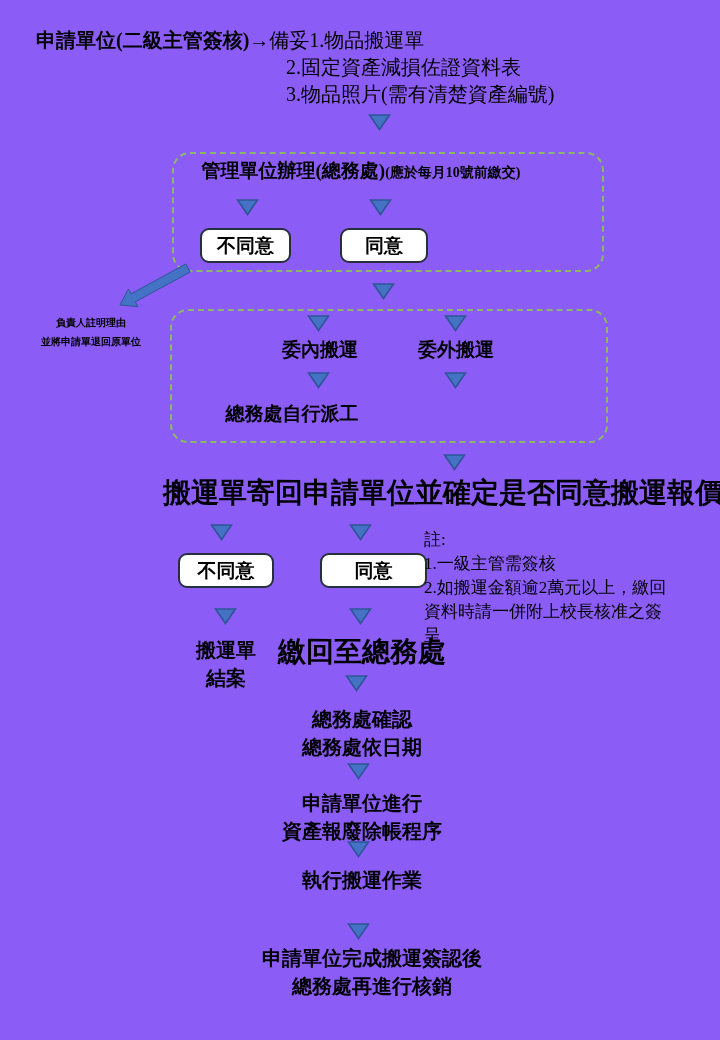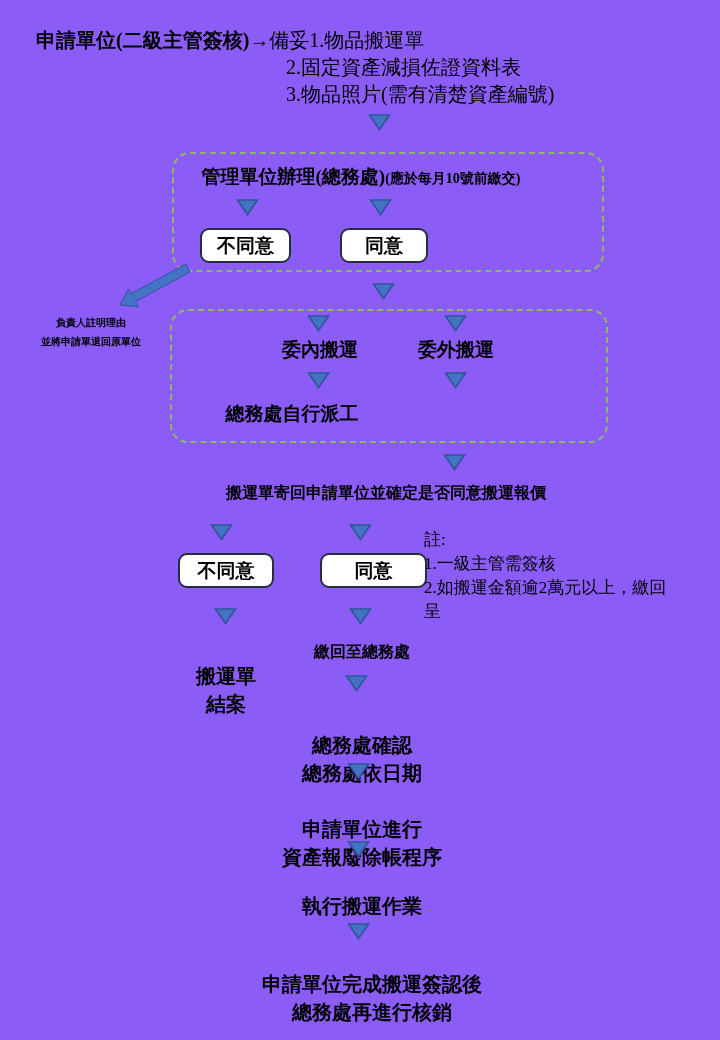--- a/index.html
+++ b/index.html
@@ -1,61 +1,61 @@
 <!DOCTYPE html>
 <html><head>
 <meta charset="utf-8">
 <style>
   html,body { margin:0; padding:0; background:#ffffff; }
   body { font-family: "Liberation Serif", "DejaVu Serif", serif; color:#000; }
   .canvas { position:relative; width:720px; height:1040px; background:#8b5cf6; overflow:hidden; }
 
   .txt { position:absolute; text-align:center; font-weight:bold; white-space:nowrap; }
-  .f20 { font-size:16px; line-height:28px; }
+  .f20 { font-size:28px; line-height:28px; }
   .f19 { font-size:19px; }
   .f15 { font-size:10px; line-height:19px; }
 
   .tri { position:absolute; width:23px; height:17px; line-height:0; }
 
   .dashed-box { position:absolute; border:2.5px dashed #8CB966; border-radius:18px; background:transparent; }
 
   .decision { position:absolute; box-sizing:border-box; border:2px solid #26303C; border-radius:9px;
               background:#fff; text-align:center; font-weight:bold; font-size:19px; }
 
   .note { position:absolute; font-size:17px; line-height:24px; font-weight:normal; text-align:left; }
   .note div { white-space:nowrap; }
 
   .stage-title { position:absolute; text-align:center; font-weight:bold; white-space:nowrap; }
   .stage-title .main { font-size:19px; }
   .stage-title .sub { font-size:14px; }
 
   .header-line { position:absolute; font-size:20px; line-height:27px; white-space:nowrap; }
   .header-line .bold { font-weight:bold; }
 
-  .multiline { position:absolute; text-align:center; font-weight:bold; font-size:20px; line-height:28px;margin-top:26px; }
+  .multiline { position:absolute; text-align:center; font-weight:bold; font-size:20px; line-height:28px; }
 </style>
 </head>
 <body>
 
 <div class="canvas">
 
   <div class="header-line" style="left:36px; top:27px;">
     <span class="bold">申請單位(二級主管簽核)</span><span>→備妥1.物品搬運單</span>
   </div>
   <div class="header-line" style="left:286px; top:54px;">2.固定資產減損佐證資料表</div>
   <div class="header-line" style="left:286px; top:81px;">3.物品照片(需有清楚資產編號)</div>
 
   <span class="tri" style="left:368px; top:114px;">
     <svg width="23" height="17" viewBox="0 0 23 17">
         <polygon points="1.5,1 21.5,1 11.5,15.5" fill="#4472C4" stroke="#2F5597" stroke-width="1.6"></polygon>
       </svg>
   </span>
 
   <div class="dashed-box" style="left:172px; top:152px; width:428px; height:116px;"></div>
-  <div class="stage-title" style="left:146px; top:164px; width:430px;">
+  <div class="stage-title" style="left:146px; top:158px; width:430px;">
     <span class="main">管理單位辦理(總務處)</span><span class="sub">(應於每月10號前繳交)</span>
   </div>
 
   <span class="tri" style="left:236px; top:199px;">
     <svg width="23" height="17" viewBox="0 0 23 17">
         <polygon points="1.5,1 21.5,1 11.5,15.5" fill="#4472C4" stroke="#2F5597" stroke-width="1.6"></polygon>
       </svg>
   </span>
   <span class="tri" style="left:369px; top:199px;">
     <svg width="23" height="17" viewBox="0 0 23 17">
@@ -131,20 +131,21 @@
       </svg>
   </span>
 
   <div class="decision" style="left:178px; top:553px; width:96px; height:35px; line-height:32px;">不同意</div>
   <div class="decision" style="left:320px; top:553px; width:107px; height:35px; line-height:32px;">同意</div>
 
   <div class="note" style="left:424px; top:528px; width:285px;">
     <div>註:</div>
     <div>1.一級主管需簽核</div>
     <div>2.如搬運金額逾2萬元以上，繳回</div>
+    <div>資料時請一併附上校長核准之簽</div>
     <div>呈</div>
   </div>
 
   <span class="tri" style="left:214px; top:608px;">
     <svg width="23" height="17" viewBox="0 0 23 17">
         <polygon points="1.5,1 21.5,1 11.5,15.5" fill="#4472C4" stroke="#2F5597" stroke-width="1.6"></polygon>
       </svg>
   </span>
   <span class="tri" style="left:349px; top:608px;">
     <svg width="23" height="17" viewBox="0 0 23 17">

